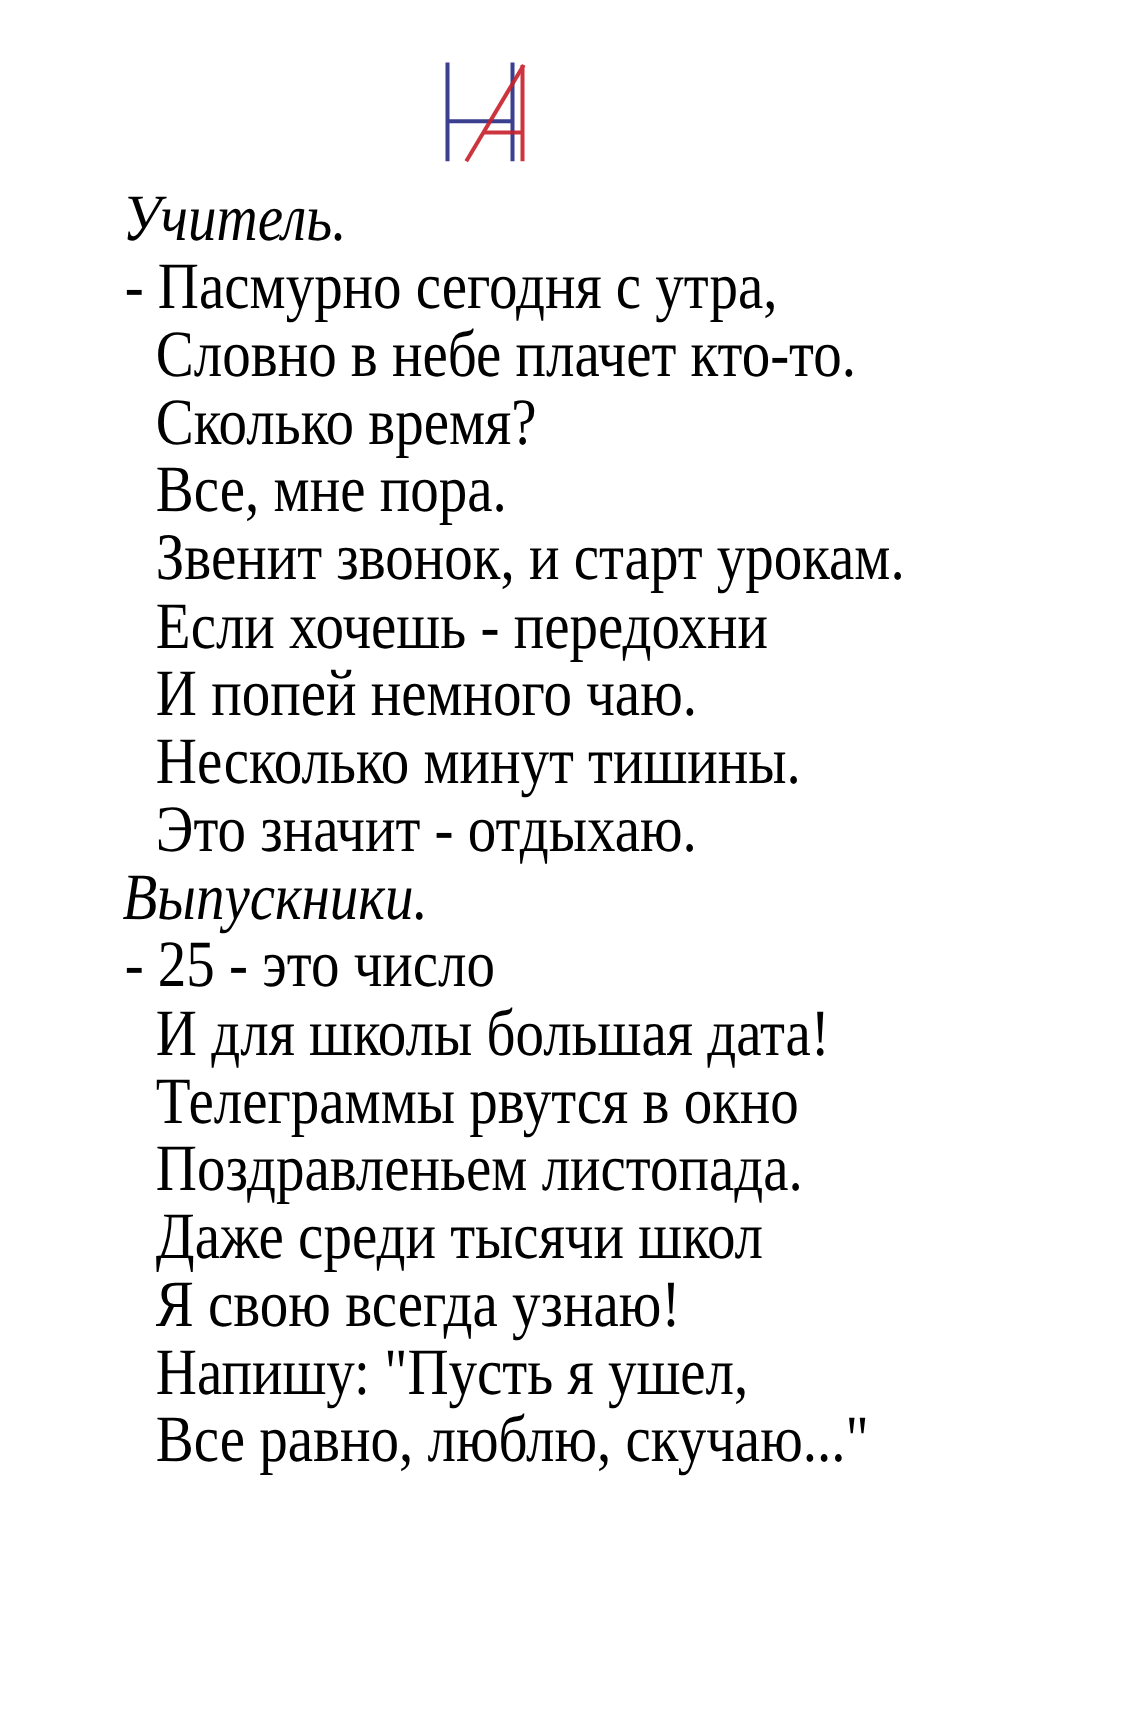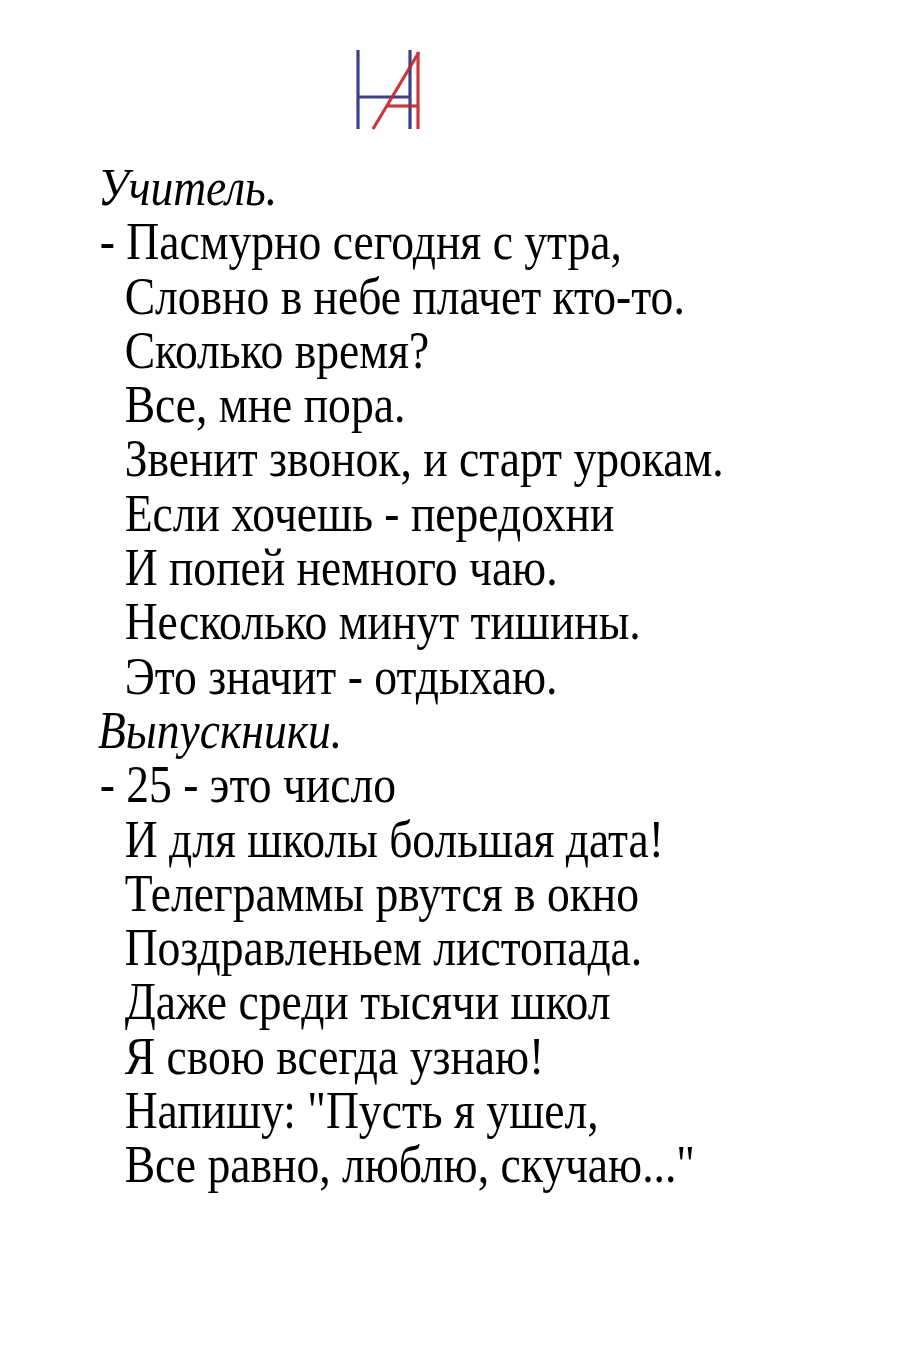--- a/index.html
+++ b/index.html
@@ -18,21 +18,21 @@
     .logo {
       position: absolute;
       left: 350px;
       top: 45px;
       width: 80px;
       height: 90px;
     }
     .poem {
       position: absolute;
       left: 98px;
-      top: 160px;
+      top: 148px;
       width: 790px;
     }
     .line {
       display: block;
       height: 54.3px;
       line-height: 54.3px;
       font-size: 53px;
       white-space: nowrap;
       transform: scaleX(0.86);
       transform-origin: left center;

